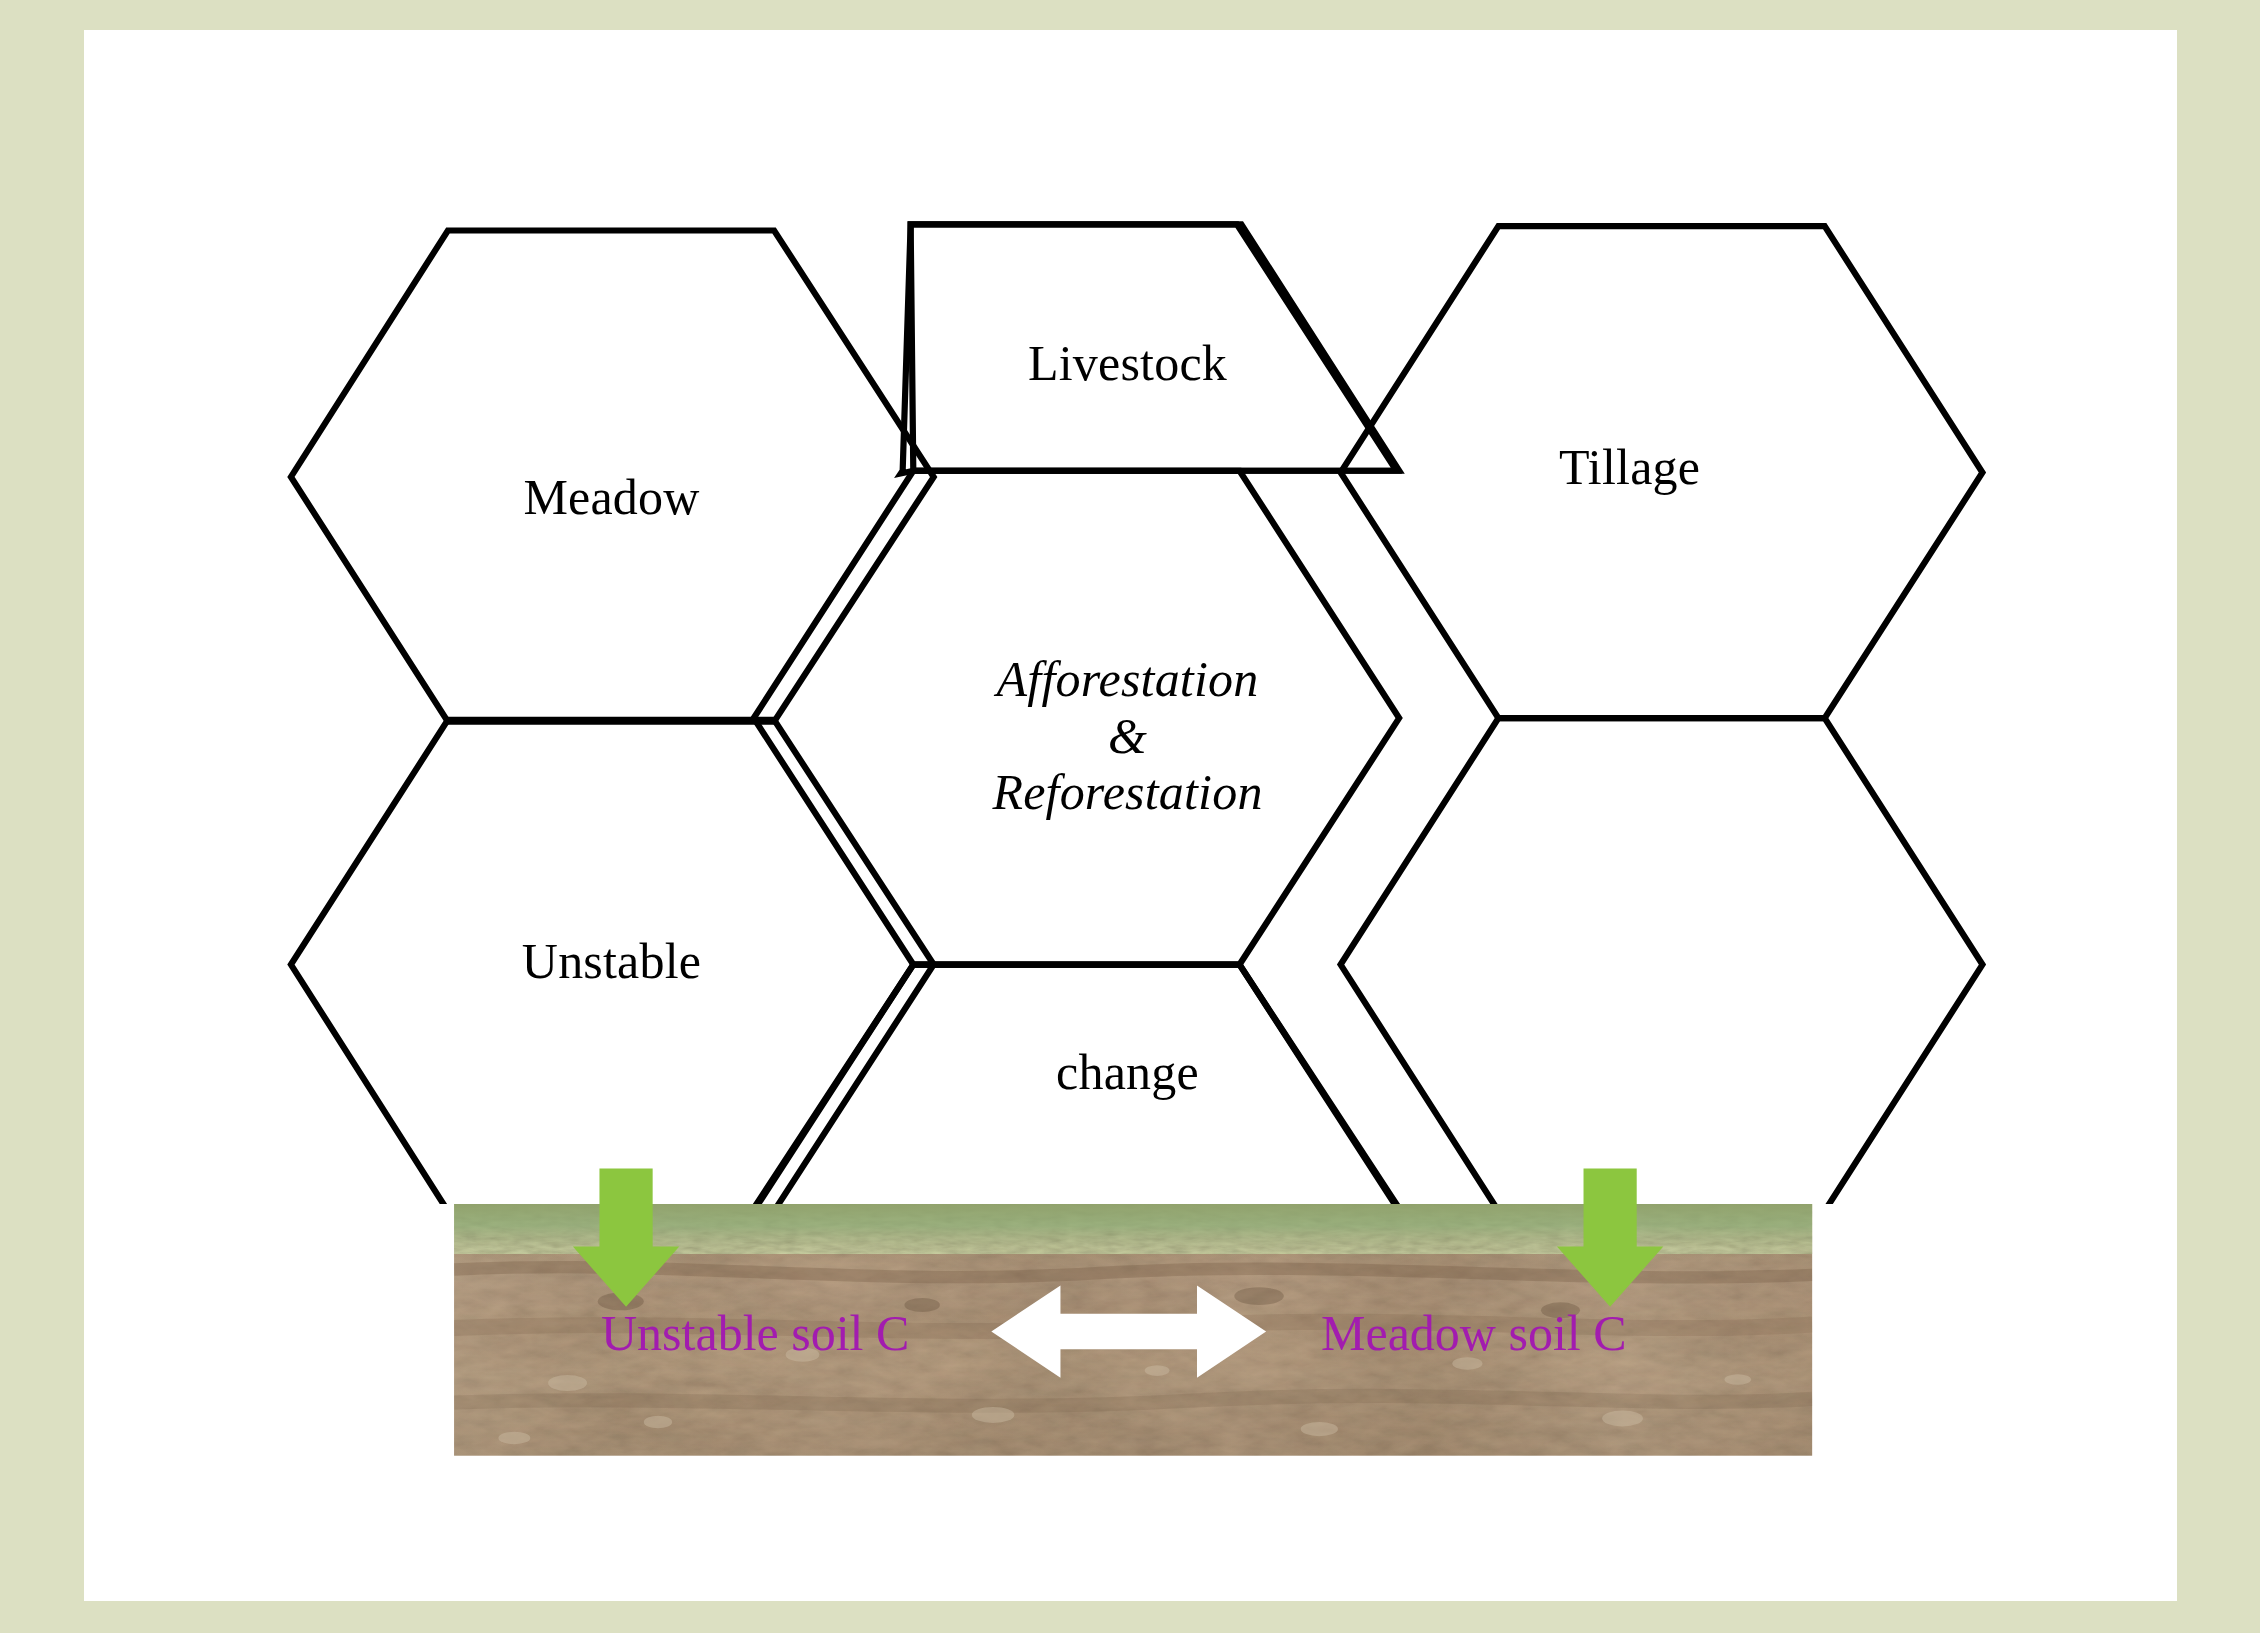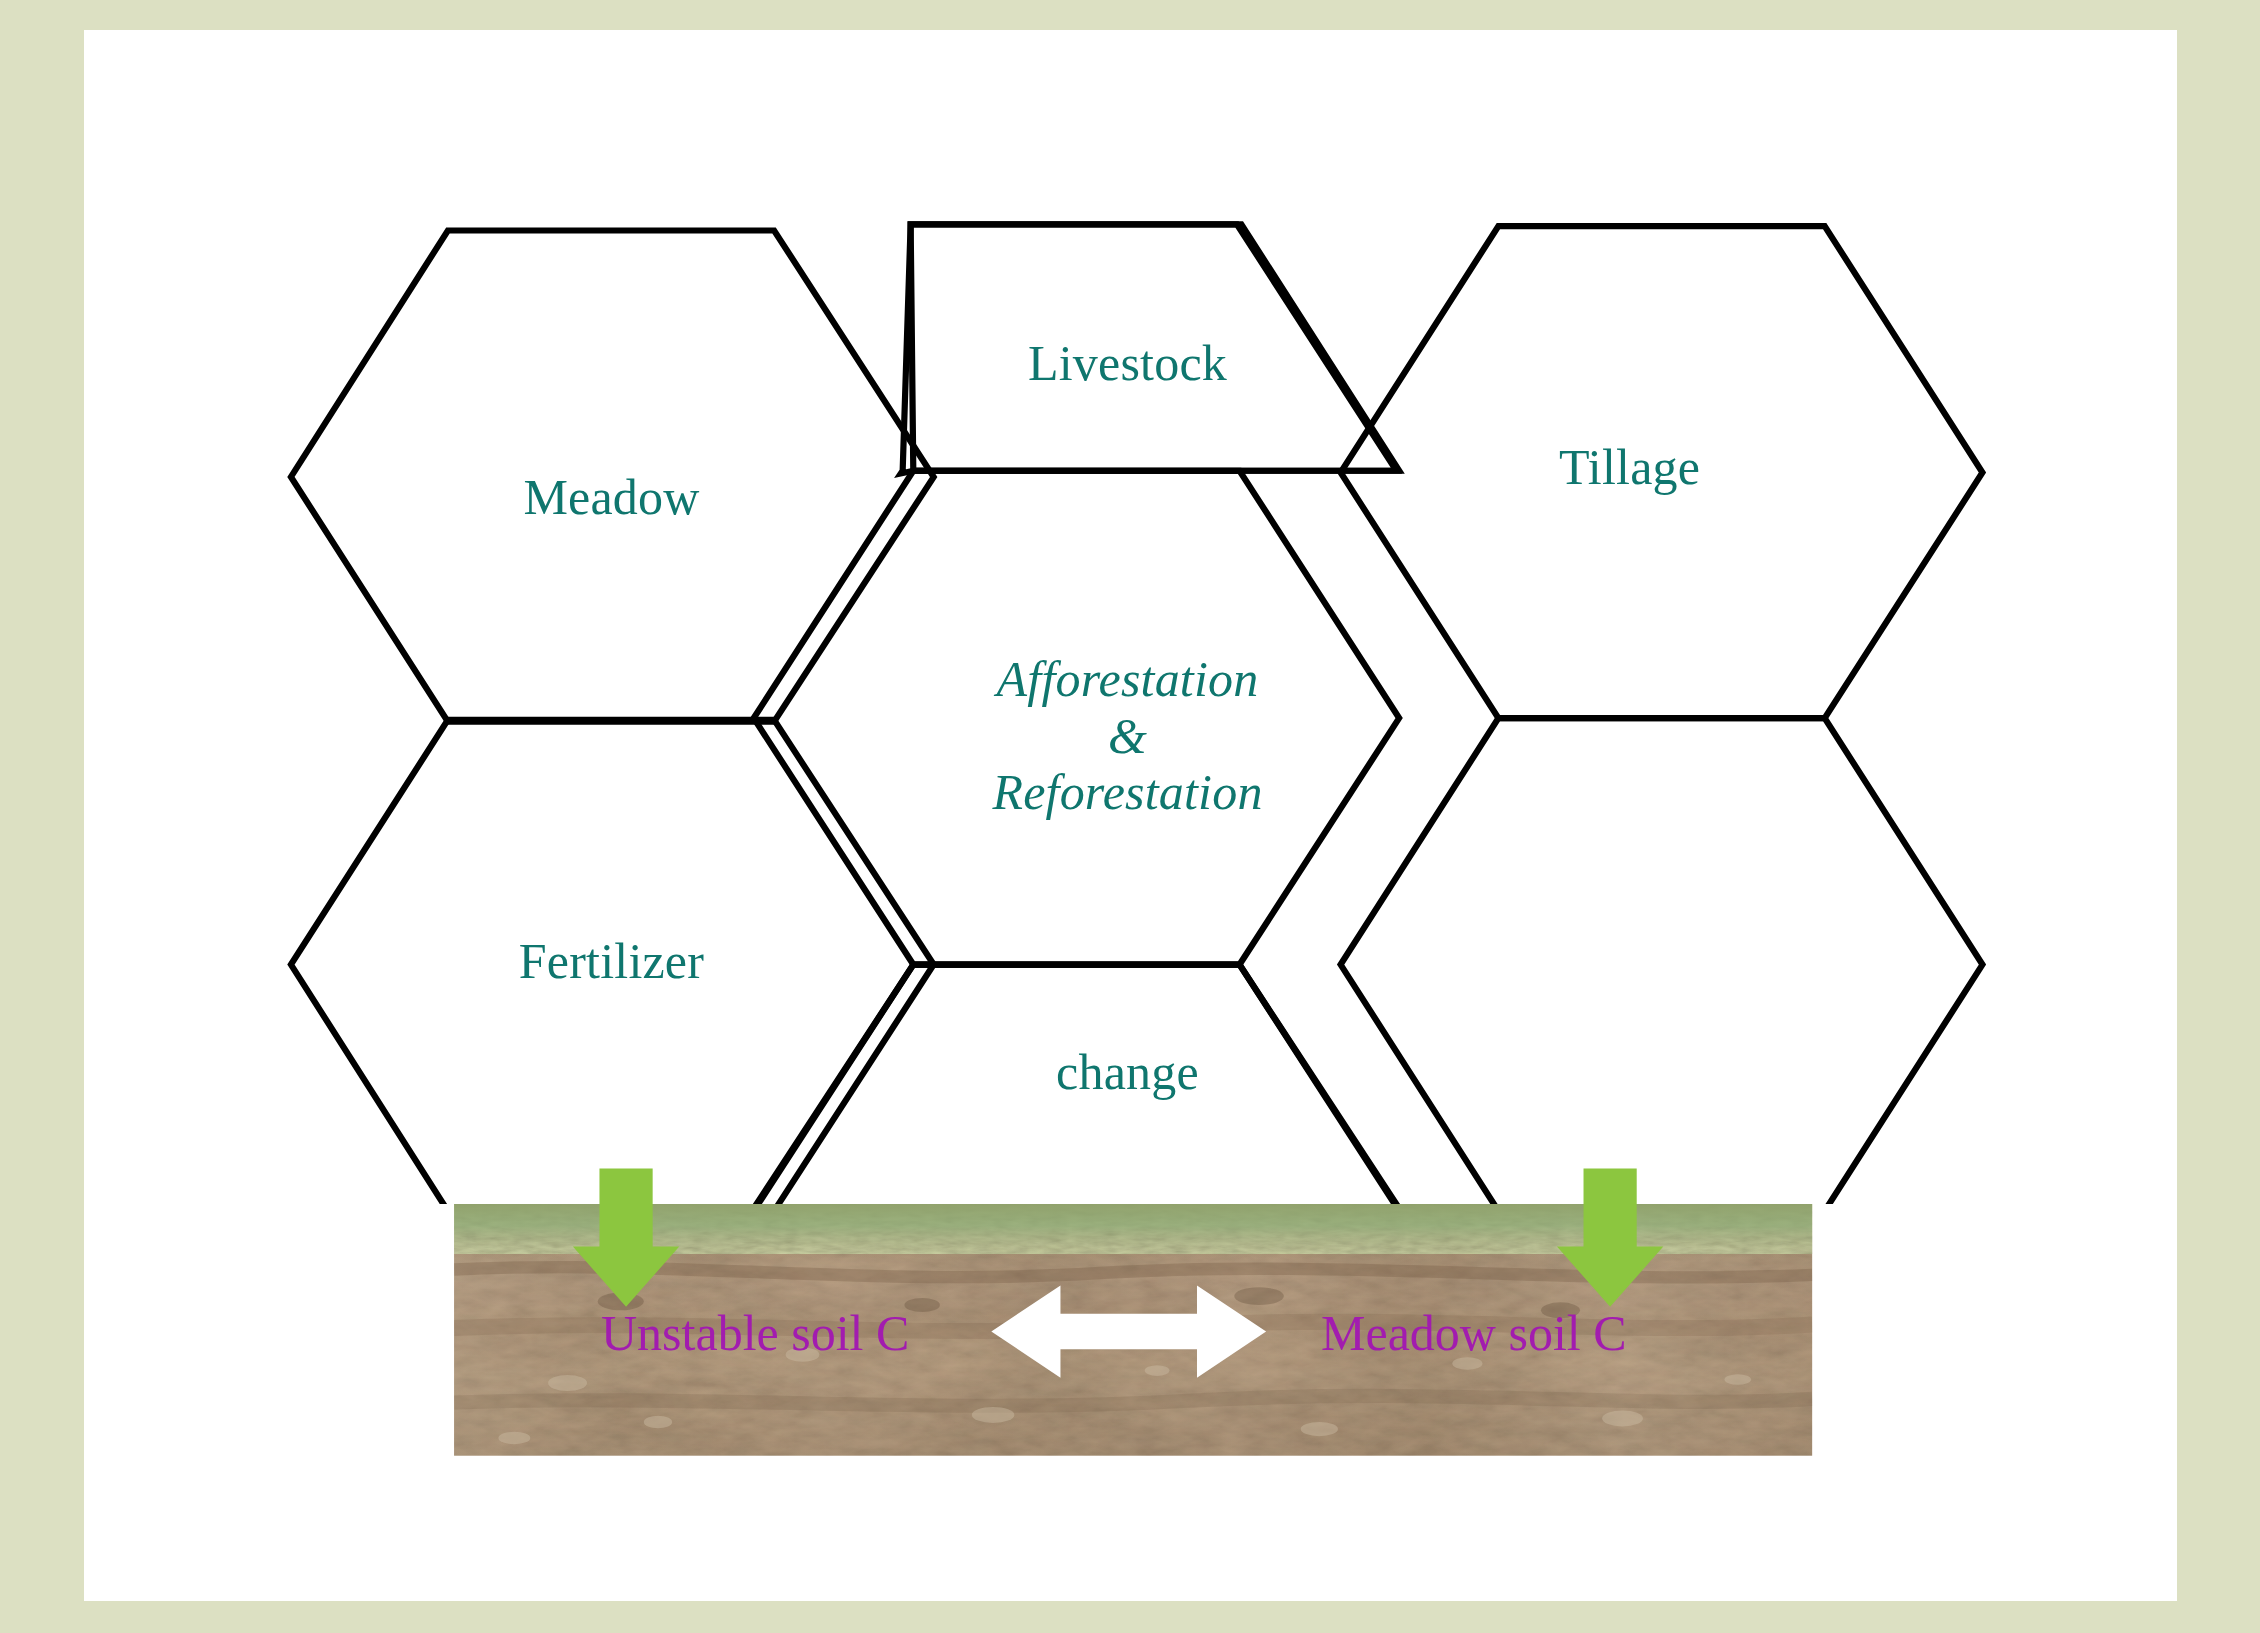--- a/index.html
+++ b/index.html
@@ -22,21 +22,21 @@
     background:#ffffff;
   }
   #diagram-canvas{
     position:absolute;
     left:0;top:0;
     width:2261px;height:1633px;
   }
   .hex-label{
     position:absolute;
     text-align:center;
-    color:#0f766e;
+    color:#000000;
     font-family:"Liberation Serif","DejaVu Serif",serif;
     font-size:50px;
     line-height:1.13;
     letter-spacing:0.2px;
     white-space:nowrap;
     pointer-events:none;
   }
   .hex-label.multiline{white-space:normal;}
   .soil-label{
     position:absolute;
@@ -187,21 +187,21 @@
   <div class="hex-label" style="left:906px;top:335px;width:443px;">Livestock</div>
 
   <div class="hex-label" style="left:1408px;top:439px;width:443px;">Tillage</div>
 
   <div class="hex-label multiline" style="left:906px;top:651px;width:443px;font-style:italic;">
     <div>Afforestation</div>
     <div>&amp;</div>
     <div>Reforestation</div>
   </div>
 
-  <div class="hex-label" style="left:390px;top:933px;width:443px;">Fertilizer</div>
+  <div class="hex-label" style="left:390px;top:933px;width:443px;">Unstable</div>
 
   <div class="hex-label multiline" style="left:906px;top:1044px;width:443px;">
     <div>change</div>
   </div>
 
 
   <div class="soil-label" style="left:601px;top:1308px;">Unstable soil C</div>
 
   <div class="soil-label" style="left:1321px;top:1308px;">Meadow soil C</div>
 

